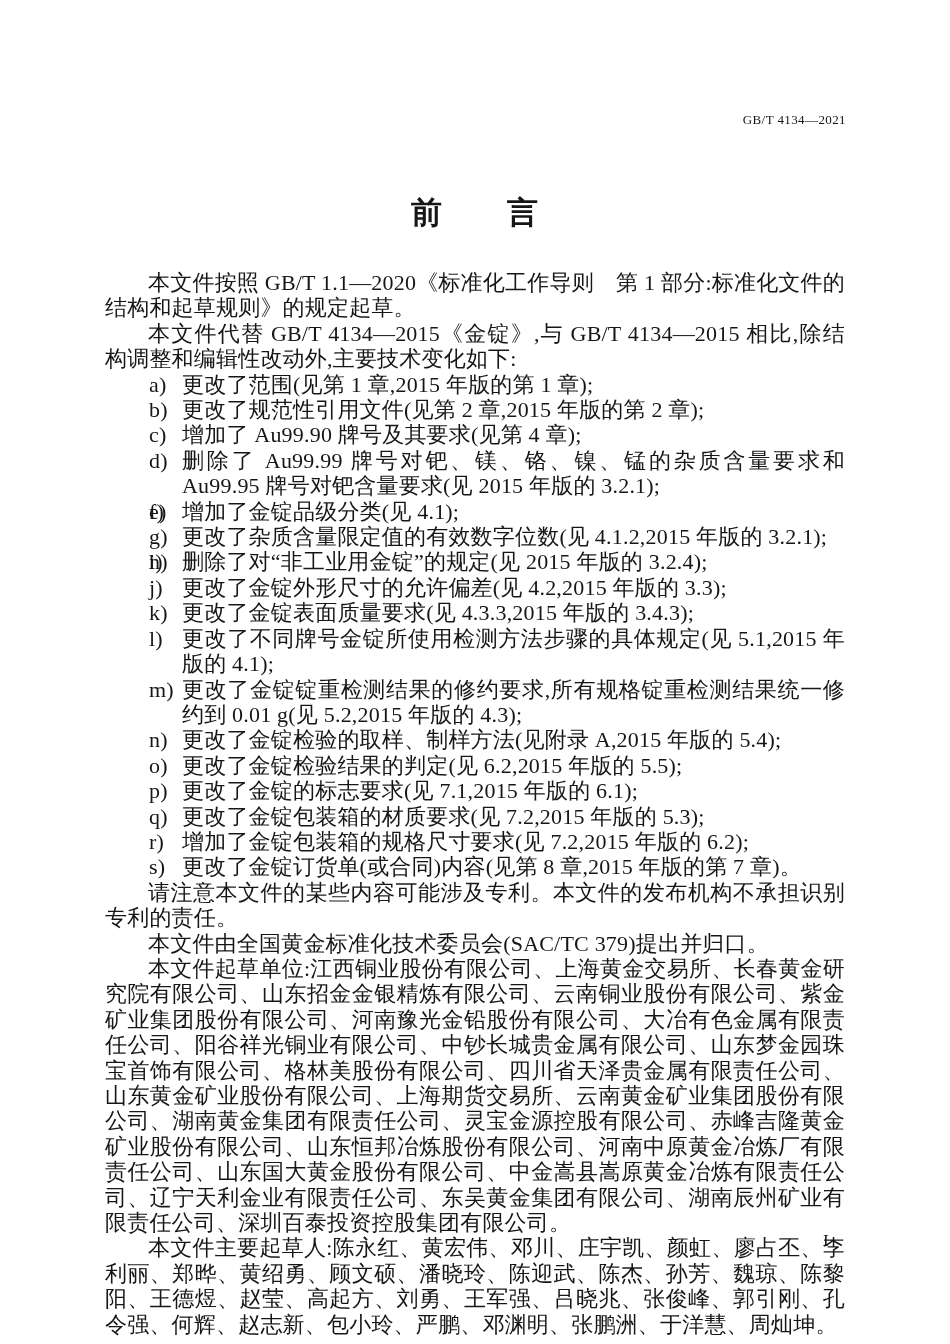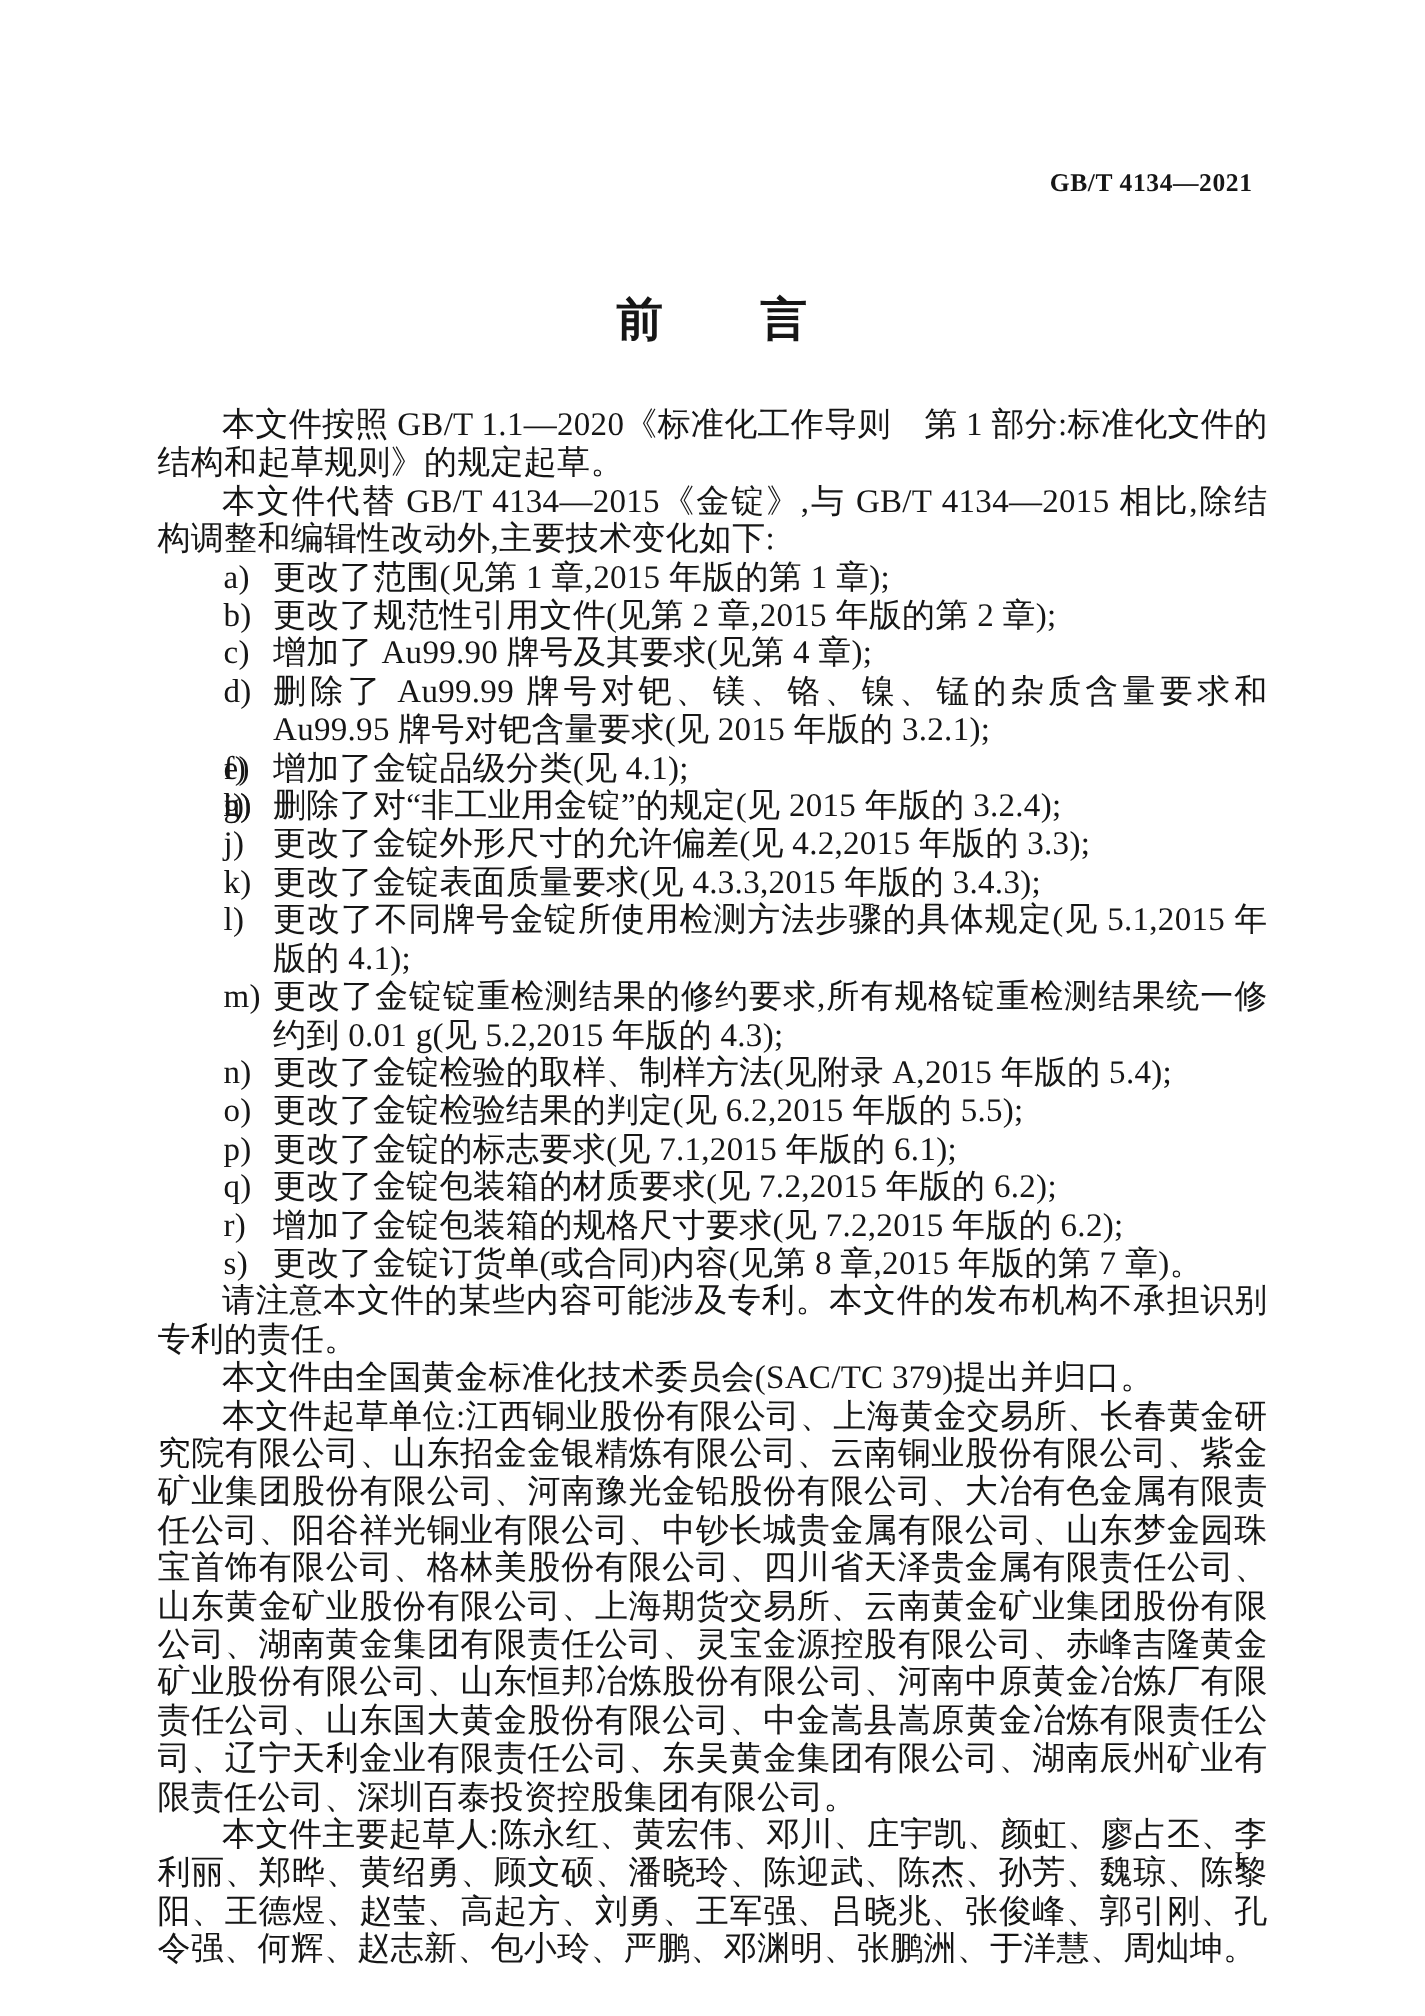--- a/index.html
+++ b/index.html
@@ -13,24 +13,24 @@
   .page {
     position: relative;
     width: 950px;
     height: 1344px;
     overflow: hidden;
     background: #ffffff;
   }
   .standard-number {
     position: absolute;
     top: 112px;
-    right: 115px;
-    font-size: 17px;
+    right: 104px;
+    font-size: 13px;
     letter-spacing: 0.4px;
-    font-weight: 700;
+    font-weight: 400;
     white-space: nowrap;
   }
   .foreword-title {
     position: absolute;
     top: 192px;
     left: 0;
     width: 100%;
     margin: 0;
     text-align: center;
     font-size: 31px;
@@ -79,31 +79,31 @@
 
   <div class="body-content">
       <p class="para">本文件按照 GB/T 1.1—2020《标准化工作导则　第 1 部分:标准化文件的结构和起草规则》的规定起草。</p>
       <p class="para">本文件代替 GB/T 4134—2015《金锭》,与 GB/T 4134—2015 相比,除结构调整和编辑性改动外,主要技术变化如下:</p>
       <div class="list-item"><span class="marker">a)</span><span class="item-text">更改了范围(见第 1 章,2015 年版的第 1 章);</span></div>
       <div class="list-item"><span class="marker">b)</span><span class="item-text">更改了规范性引用文件(见第 2 章,2015 年版的第 2 章);</span></div>
       <div class="list-item"><span class="marker">c)</span><span class="item-text">增加了 Au99.90 牌号及其要求(见第 4 章);</span></div>
       <div class="list-item"><span class="marker">d)</span><span class="item-text">删除了 Au99.99 牌号对钯、镁、铬、镍、锰的杂质含量要求和 Au99.95 牌号对钯含量要求(见 2015 年版的 3.2.1);</span></div>
       <div class="list-item"><span class="marker">e)</span></div>
       <div class="list-item"><span class="marker">f)</span><span class="item-text">增加了金锭品级分类(见 4.1);</span></div>
-      <div class="list-item"><span class="marker">g)</span></div>
+      <div class="list-item"><span class="marker">g)</span><span class="item-text">更改了杂质含量限定值的有效数字位数(见 4.1.2,2015 年版的 3.2.1);</span></div>
       <div class="list-item"><span class="marker">h)</span></div>
       <div class="list-item"><span class="marker">i)</span><span class="item-text">删除了对“非工业用金锭”的规定(见 2015 年版的 3.2.4);</span></div>
       <div class="list-item"><span class="marker">j)</span><span class="item-text">更改了金锭外形尺寸的允许偏差(见 4.2,2015 年版的 3.3);</span></div>
       <div class="list-item"><span class="marker">k)</span><span class="item-text">更改了金锭表面质量要求(见 4.3.3,2015 年版的 3.4.3);</span></div>
       <div class="list-item"><span class="marker">l)</span><span class="item-text">更改了不同牌号金锭所使用检测方法步骤的具体规定(见 5.1,2015 年版的 4.1);</span></div>
       <div class="list-item"><span class="marker">m)</span><span class="item-text">更改了金锭锭重检测结果的修约要求,所有规格锭重检测结果统一修约到 0.01 g(见 5.2,2015 年版的 4.3);</span></div>
       <div class="list-item"><span class="marker">n)</span><span class="item-text">更改了金锭检验的取样、制样方法(见附录 A,2015 年版的 5.4);</span></div>
       <div class="list-item"><span class="marker">o)</span><span class="item-text">更改了金锭检验结果的判定(见 6.2,2015 年版的 5.5);</span></div>
       <div class="list-item"><span class="marker">p)</span><span class="item-text">更改了金锭的标志要求(见 7.1,2015 年版的 6.1);</span></div>
-      <div class="list-item"><span class="marker">q)</span><span class="item-text">更改了金锭包装箱的材质要求(见 7.2,2015 年版的 6.2);</span></div>
+      <div class="list-item"><span class="marker">q)</span><span class="item-text">更改了金锭包装箱的材质要求(见 7.2,2015 年版的 5.3);</span></div>
       <div class="list-item"><span class="marker">r)</span><span class="item-text">增加了金锭包装箱的规格尺寸要求(见 7.2,2015 年版的 6.2);</span></div>
       <div class="list-item"><span class="marker">s)</span><span class="item-text">更改了金锭订货单(或合同)内容(见第 8 章,2015 年版的第 7 章)。</span></div>
       <p class="para">请注意本文件的某些内容可能涉及专利。本文件的发布机构不承担识别专利的责任。</p>
       <p class="para">本文件由全国黄金标准化技术委员会(SAC/TC 379)提出并归口。</p>
       <p class="para">本文件起草单位:江西铜业股份有限公司、上海黄金交易所、长春黄金研究院有限公司、山东招金金银精炼有限公司、云南铜业股份有限公司、紫金矿业集团股份有限公司、河南豫光金铅股份有限公司、大冶有色金属有限责任公司、阳谷祥光铜业有限公司、中钞长城贵金属有限公司、山东梦金园珠宝首饰有限公司、格林美股份有限公司、四川省天泽贵金属有限责任公司、山东黄金矿业股份有限公司、上海期货交易所、云南黄金矿业集团股份有限公司、湖南黄金集团有限责任公司、灵宝金源控股有限公司、赤峰吉隆黄金矿业股份有限公司、山东恒邦冶炼股份有限公司、河南中原黄金冶炼厂有限责任公司、山东国大黄金股份有限公司、中金嵩县嵩原黄金冶炼有限责任公司、辽宁天利金业有限责任公司、东吴黄金集团有限公司、湖南辰州矿业有限责任公司、深圳百泰投资控股集团有限公司。</p>
       <p class="para">本文件主要起草人:陈永红、黄宏伟、邓川、庄宇凯、颜虹、廖占丕、李利丽、郑晔、黄绍勇、顾文硕、潘晓玲、陈迎武、陈杰、孙芳、魏琼、陈黎阳、王德煜、赵莹、高起方、刘勇、王军强、吕晓兆、张俊峰、郭引刚、孔令强、何辉、赵志新、包小玲、严鹏、邓渊明、张鹏洲、于洋慧、周灿坤。</p>
     </div>
 
   <span class="page-number">I</span>
 </div>

